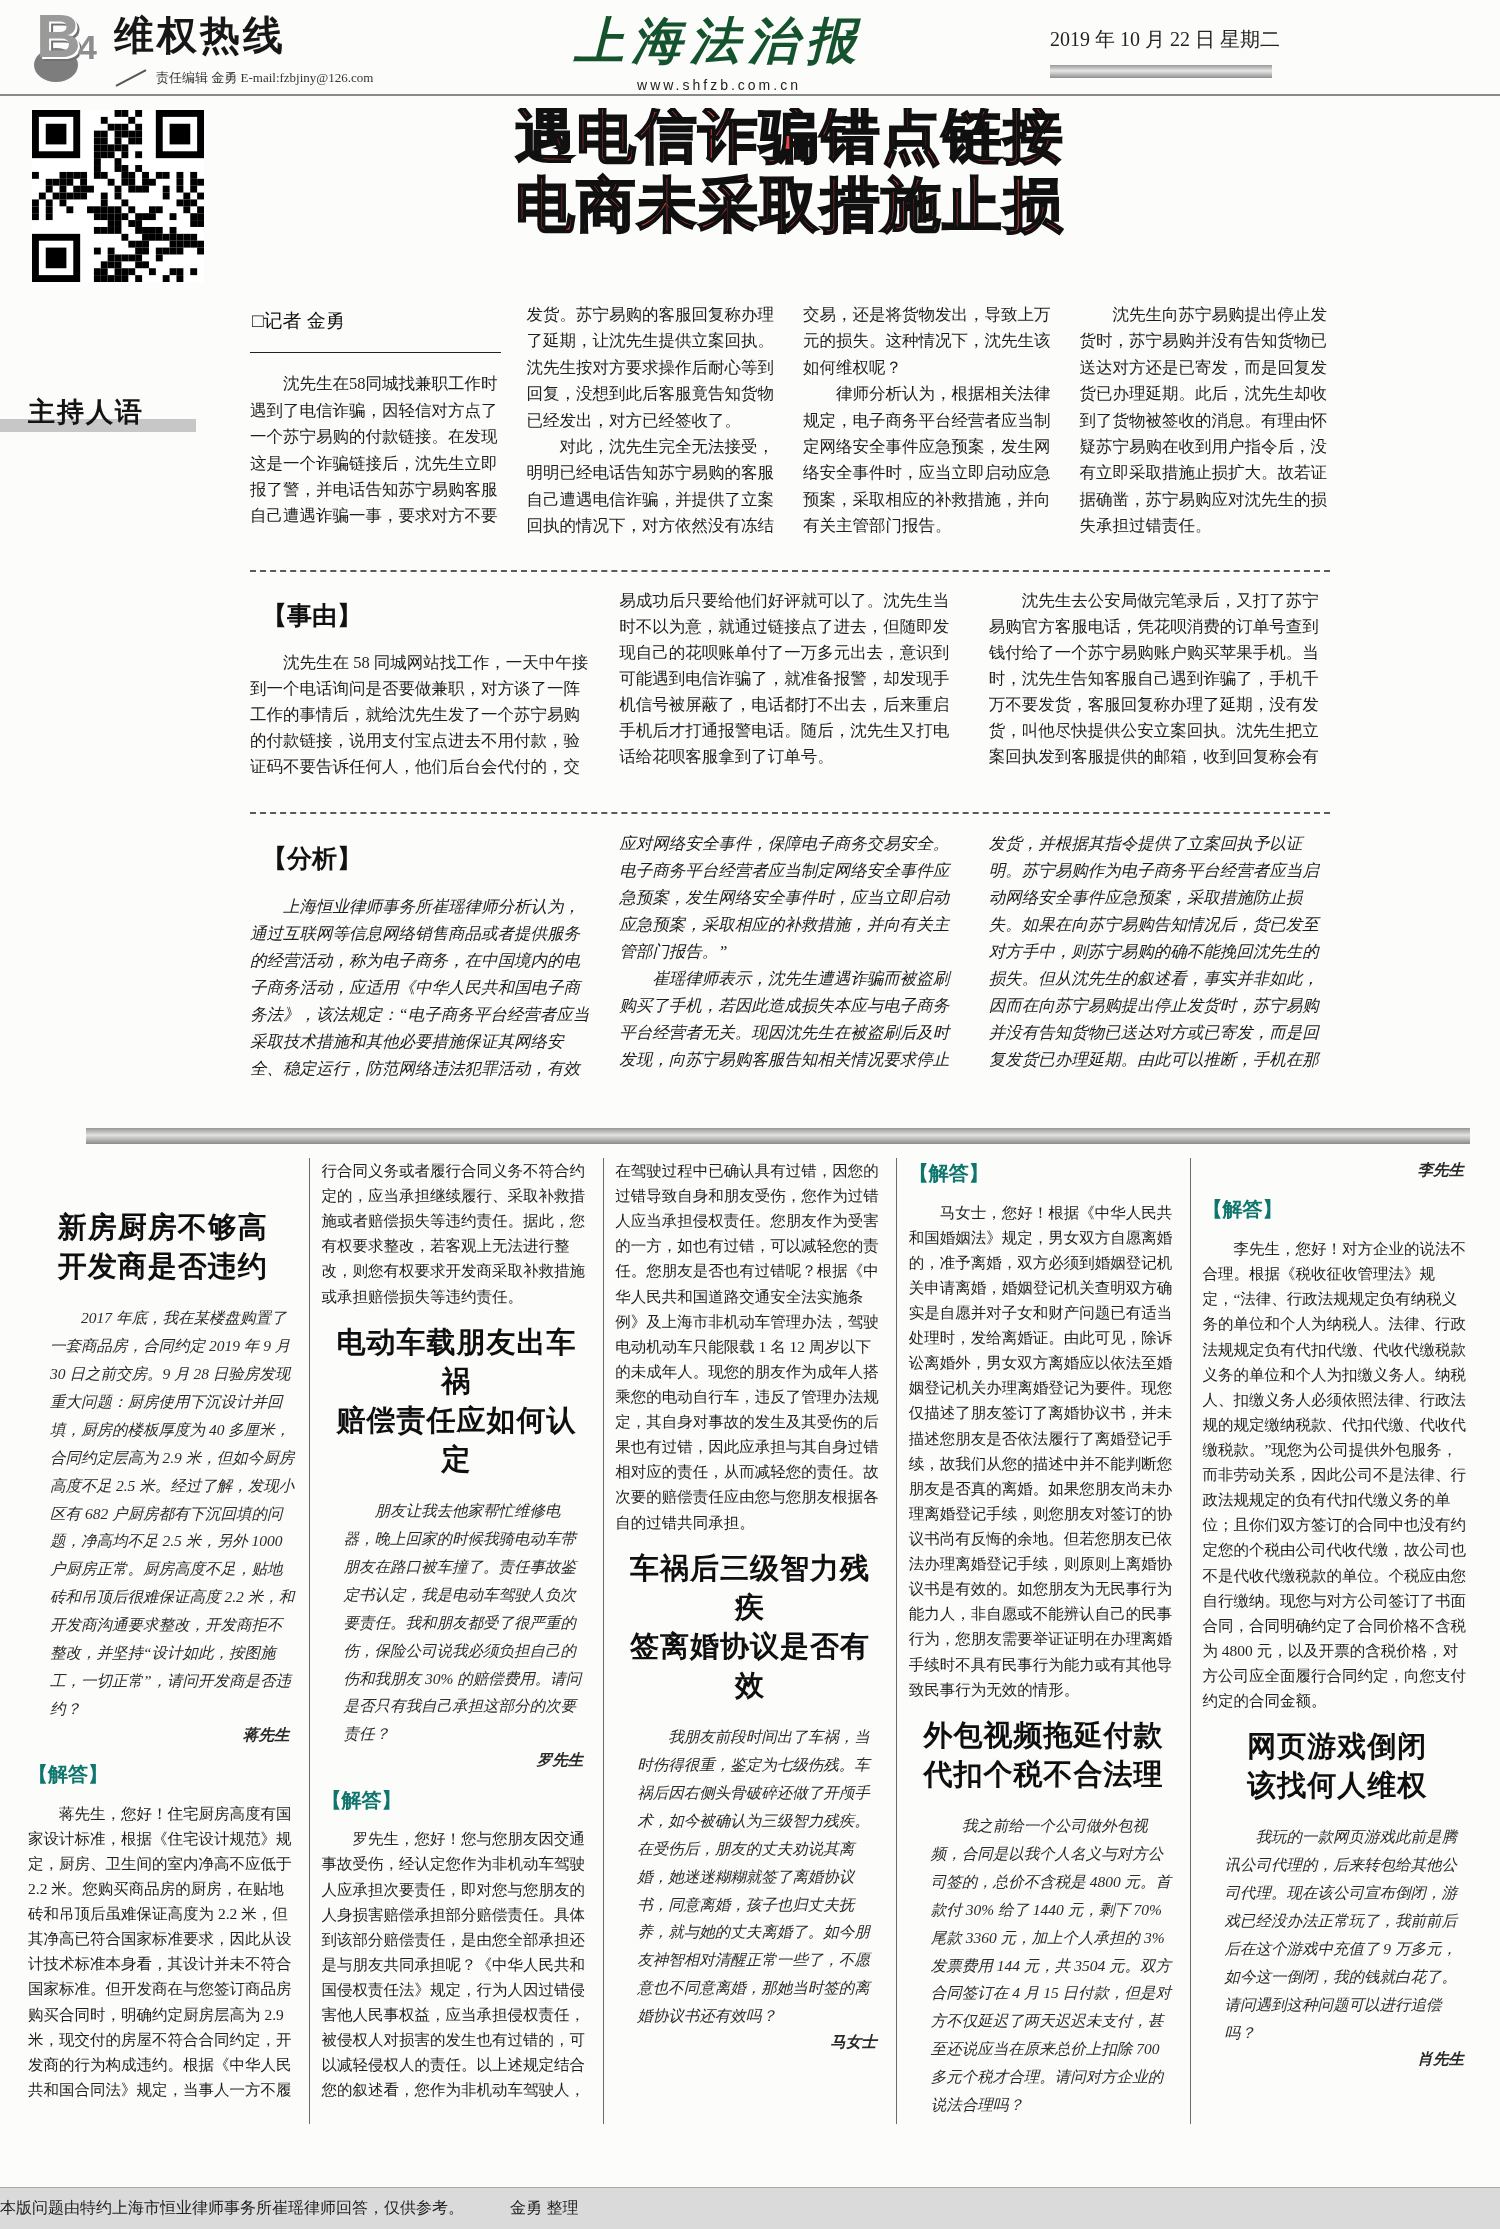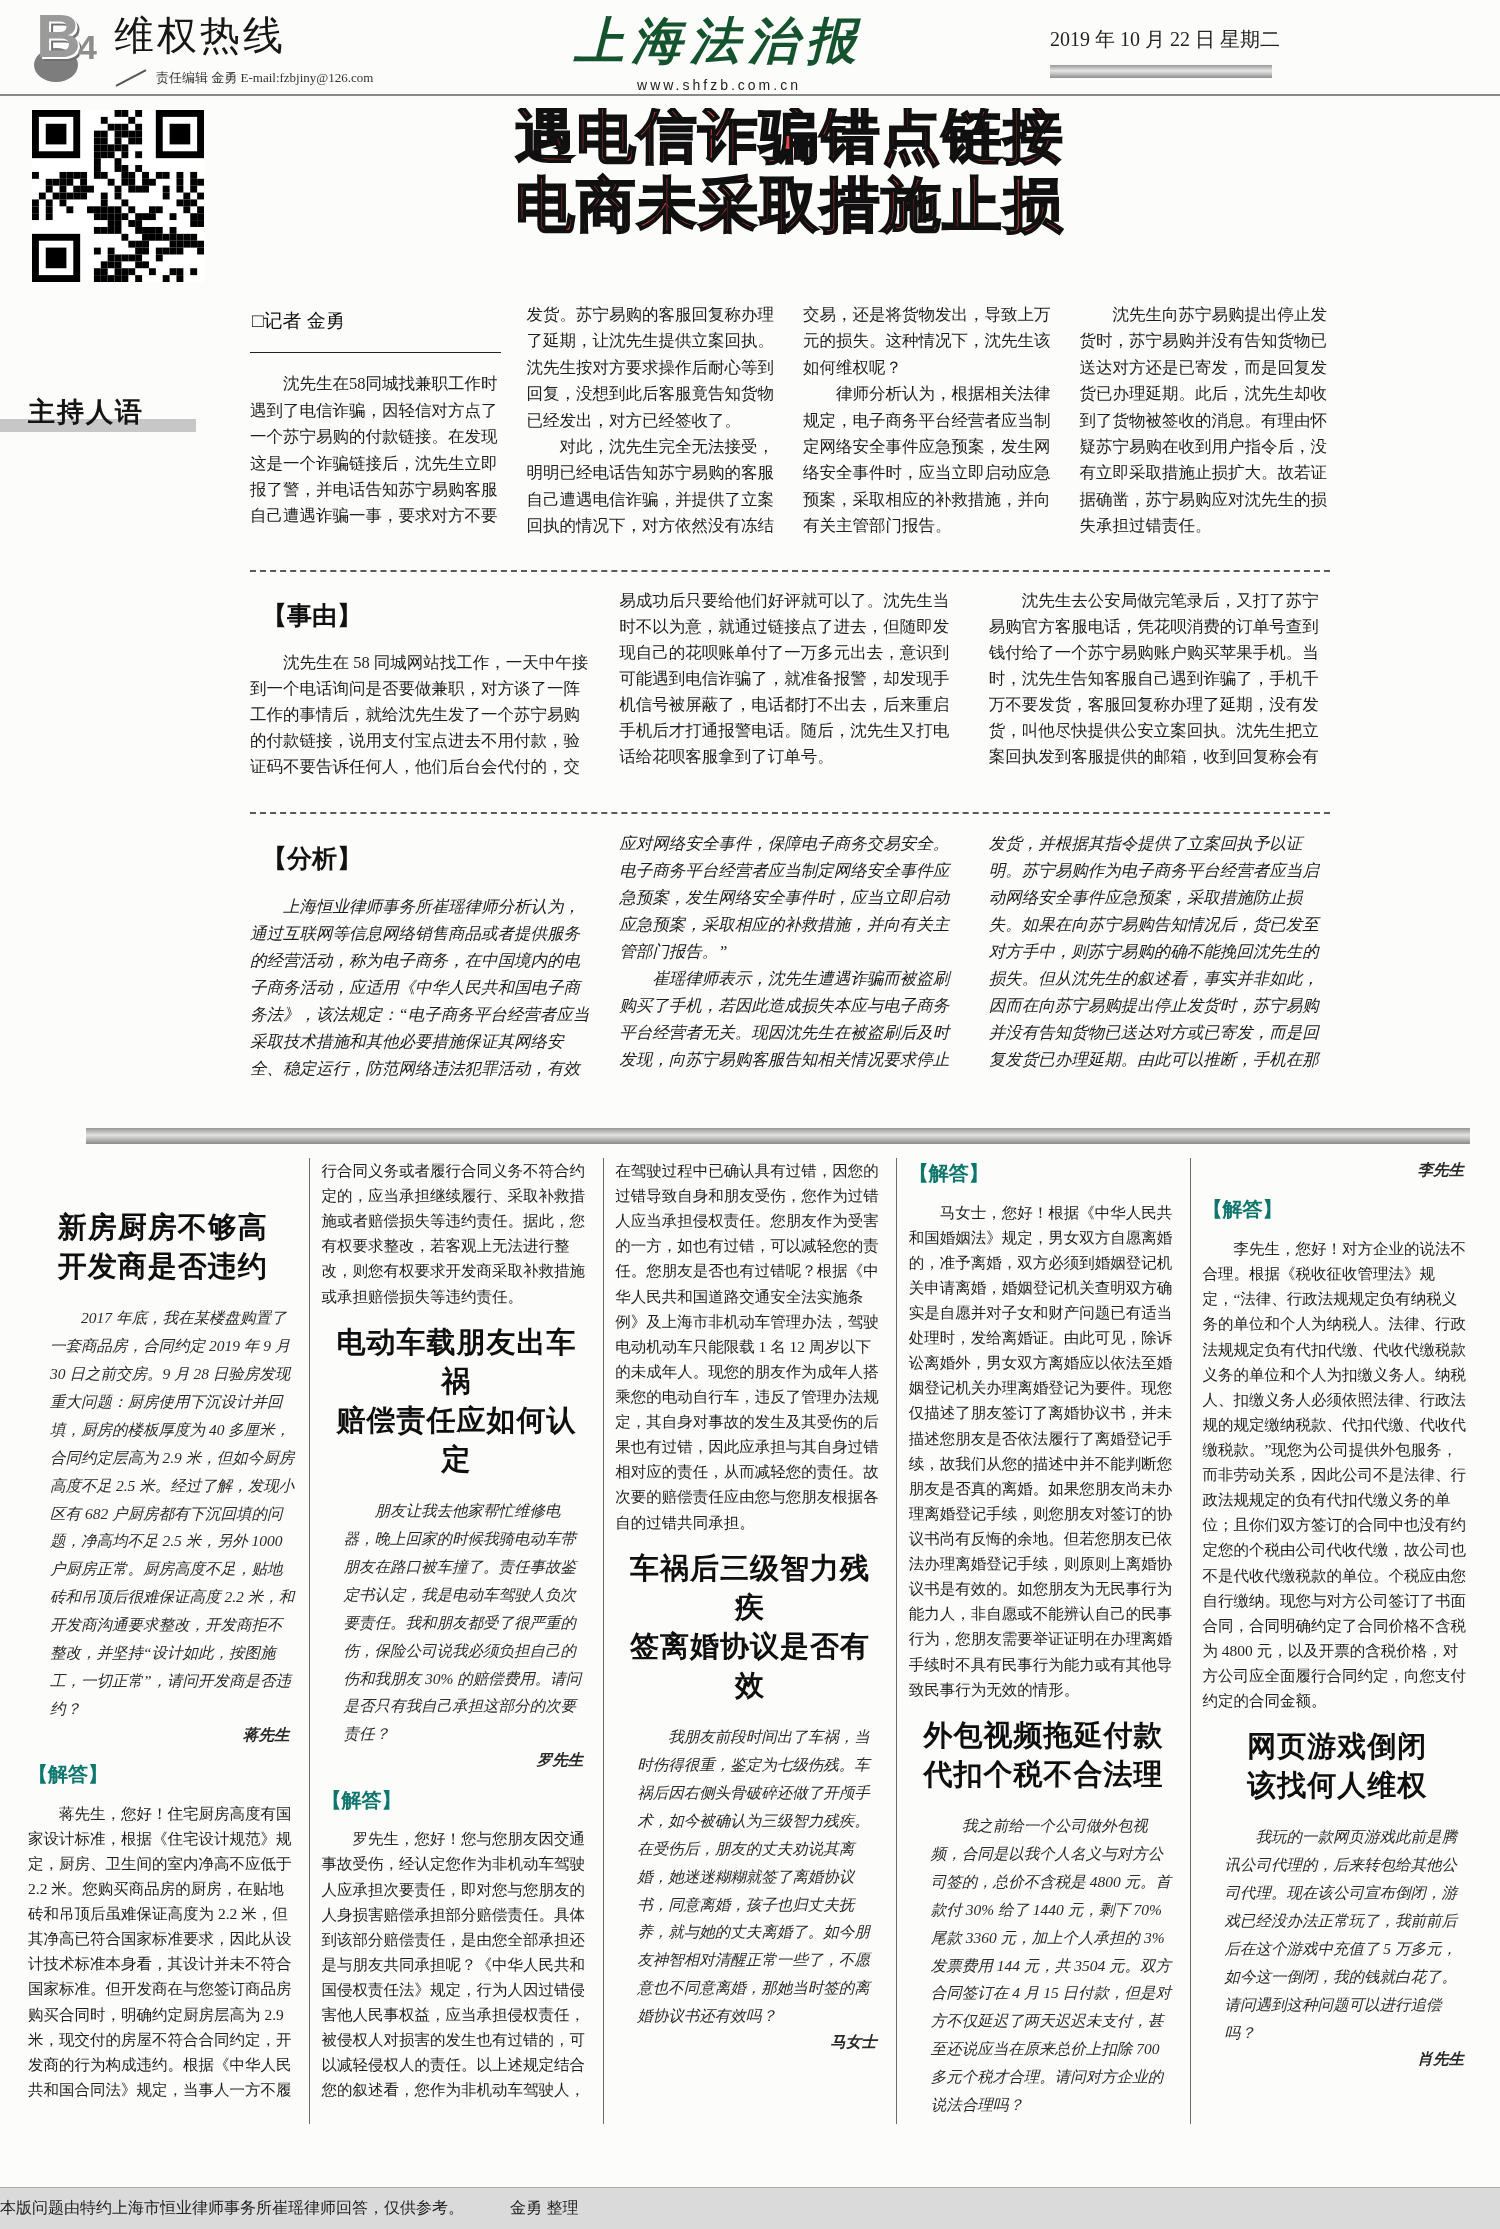--- a/index.html
+++ b/index.html
@@ -11,21 +11,21 @@
   .masthead{height:96px;border-bottom:2px solid #8a8a8a;display:flex;align-items:flex-start;
             padding:6px 0 0 28px;position:relative;flex:none;}
   .mh-left{width:360px;display:flex;align-items:flex-start;position:relative;}
   .badge{position:relative;width:86px;height:78px;flex:none;}
   .badge-circle{position:absolute;left:6px;bottom:2px;width:44px;height:34px;border-radius:50%;background:#7d7d7d;}
   .badge-b{position:absolute;left:8px;top:-6px;font-family:"Liberation Sans",sans-serif;font-weight:900;
            font-size:62px;color:#9a9a9a;text-shadow:2px 2px 0 #fff,4px 4px 0 #6f6f6f;}
   .badge-4{position:absolute;left:50px;top:22px;font-family:"Liberation Sans",sans-serif;font-weight:900;
            font-size:34px;color:#8d8d8d;text-shadow:1px 1px 0 #fff;}
   .mh-left-text{padding-top:2px;}
-  .section-title{font-family:"Liberation Sans","DejaVu Sans",sans-serif;font-weight:400;font-size:40px;
+  .section-title{font-family:"Liberation Sans","DejaVu Sans",sans-serif;font-weight:700;font-size:40px;
                  letter-spacing:3px;color:#171717;}
   .editor-row{margin-top:6px;display:flex;align-items:center;font-size:13px;color:#333;white-space:nowrap;}
   .slash{display:inline-block;width:34px;height:2px;background:#555;transform:rotate(-28deg);margin-right:8px;flex:none;}
   .mh-center{flex:1;text-align:center;padding-top:2px;}
   .paper-name{font-size:50px;font-weight:900;letter-spacing:8px;color:#14532d;
               font-family:"Liberation Serif","DejaVu Serif",serif;font-style:italic;}
   .paper-url{font-size:14px;letter-spacing:3px;color:#222;margin-top:2px;font-family:"Liberation Sans",sans-serif;}
   .mh-right{width:450px;text-align:right;padding:20px 228px 0 0;flex:none;}
   .date-line{font-size:20px;color:#222;white-space:nowrap;}
   .date-bar{height:13px;width:222px;margin-top:12px;margin-left:auto;
@@ -405,21 +405,21 @@
         <div class="answer-label">【解答】</div>
         <p class="answer">李先生，您好！对方企业的说法不合理。根据《税收征收管理法》规定，“法律、行政法规规定负有纳税义务的单位和个人为纳税人。法律、行政法规规定负有代扣代缴、代收代缴税款义务的单位和个人为扣缴义务人。纳税人、扣缴义务人必须依照法律、行政法规的规定缴纳税款、代扣代缴、代收代缴税款。”现您为公司提供外包服务，而非劳动关系，因此公司不是法律、行政法规规定的负有代扣代缴义务的单位；且你们双方签订的合同中也没有约定您的个税由公司代收代缴，故公司也不是代收代缴税款的单位。个税应由您自行缴纳。现您与对方公司签订了书面合同，合同明确约定了合同价格不含税为 4800 元，以及开票的含税价格，对方公司应全面履行合同约定，向您支付约定的合同金额。</p>
       </article>
 
       <article>
         <h2 class="qa-title">
           <span>网页游戏倒闭</span><br>
           <span>该找何人维权</span>
         </h2>
         <div class="question">
-          <p>我玩的一款网页游戏此前是腾讯公司代理的，后来转包给其他公司代理。现在该公司宣布倒闭，游戏已经没办法正常玩了，我前前后后在这个游戏中充值了 5 万多元，如今这一倒闭，我的钱就白花了。请问遇到这种问题可以进行追偿吗？</p>
+          <p>我玩的一款网页游戏此前是腾讯公司代理的，后来转包给其他公司代理。现在该公司宣布倒闭，游戏已经没办法正常玩了，我前前后后在这个游戏中充值了 9 万多元，如今这一倒闭，我的钱就白花了。请问遇到这种问题可以进行追偿吗？</p>
           <div class="asker">肖先生</div>
         </div>
         <div class="answer-label">【解答】</div>
         <p class="answer">肖先生，您好！您在玩游戏的过程中进行了充值，大致分为两种情况，一种是充值后直接用于购买了游戏道具及装备；另一种是充值后在您的游戏账户内形成的虚拟游戏币。对于第一种情况，您购买游戏道具及装备的费用，已在游戏过程中得到了使用，且在游戏正常运营后，您已经消耗了这些道具的使用价值。但若是第二种情况，根据《网络游戏管理暂行办法》规定，网络游戏运营企业终止运营网络游戏，或者网络游戏运营权发生转移的，应当提前 60 日予以公告，网络游戏用户尚未使用的网络游戏虚拟货币及尚未失效的游戏服务，应当按照用户购买时的比例，以法定货币退还用户或者用户接受的其他方式进行退还。故您有权向该网页游戏的运营商主张剩余虚拟游戏币按比例以法定货币退还。</p>
       </article>
 
     </div>
   </div>
 
   <footer class="footer">

